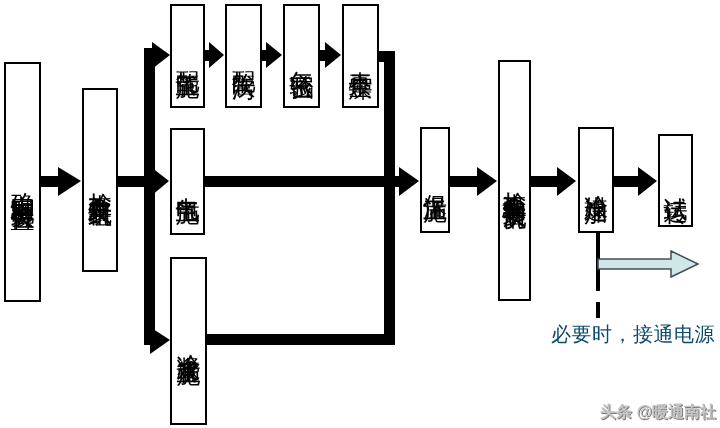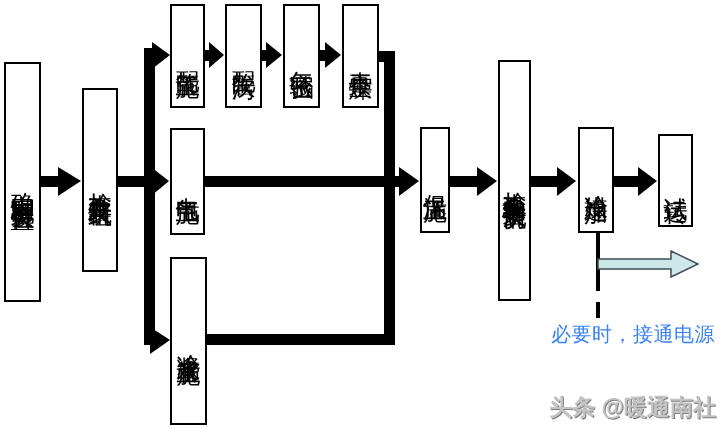--- a/index.html
+++ b/index.html
@@ -28,25 +28,25 @@
   .b-refrigerant {left:578px; top:127px; width:36px; height:106px;}
   .b-trial       {left:658px; top:134px; width:35px; height:93px;}
 
   .shaft{fill:#000;}
   .head{fill:#000;}
   .power-shape{stroke:#3f5054;stroke-width:1.5;}
   .dash{fill:#000;}
 
   .note{
     position:absolute;left:551px;top:321px;z-index:2;
-    font-size:20px;color:#3b82f6;letter-spacing:0.5px;white-space:nowrap;
+    font-size:20px;color:#0c4a6e;letter-spacing:0.5px;white-space:nowrap;
   }
   .watermark{
     position:absolute;right:4px;bottom:5px;z-index:2;white-space:nowrap;
-    font-size:23px;font-weight:bold;color:#c4c4c4;
+    font-size:16px;font-weight:bold;color:#c4c4c4;
     text-shadow:1px 1px 0 #7d7d7d,-1px -1px 0 #ffffff;
   }
 </style>
 </head>
 <body>
 
 <div class="canvas">
 
   <svg class="connectors" width="720" height="428" viewBox="0 0 720 428">
 

